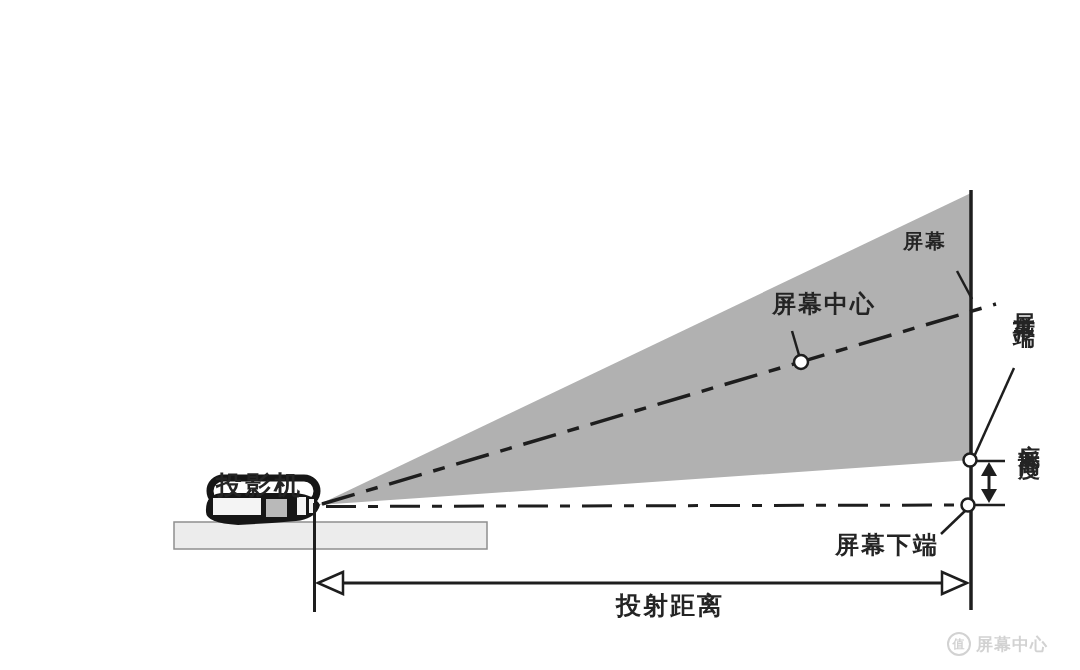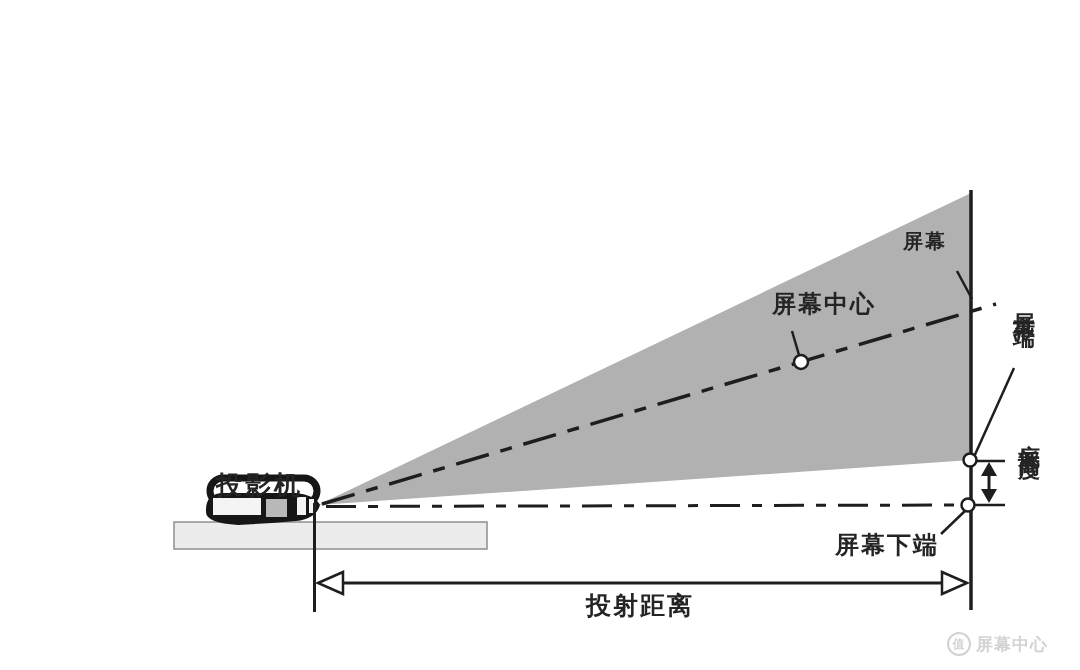--- a/index.html
+++ b/index.html
@@ -15,21 +15,21 @@
     position:absolute;
     color:#242424;
     font-weight:700;
     white-space:nowrap;
     line-height:1.05;
   }
   .lbl-projector{left:216px;top:434px;font-size:26px;letter-spacing:3px;margin-top:38px;}
   .lbl-screen{left:903px;top:231px;font-size:20px;letter-spacing:2px;}
   .lbl-screen-center{left:772px;top:292px;font-size:24px;letter-spacing:2px;text-align:right;}
   .lbl-lens-center{left:835px;top:533px;font-size:24px;letter-spacing:2px;}
-  .lbl-throw{left:575px;top:593px;width:130px;text-align:center;font-size:25px;letter-spacing:2px;}
+  .lbl-throw{left:605px;top:593px;width:130px;text-align:center;font-size:25px;letter-spacing:2px;}
   .lbl-vert{
     writing-mode:vertical-rl;
     text-orientation:upright;
     font-size:22px;
     letter-spacing:4px;
   }
   .lbl-screen-bottom{left:1013px;top:296px;}
   .lbl-bottom-height{left:1018px;top:426px;}
   .watermark{
     position:absolute;left:947px;top:632px;

